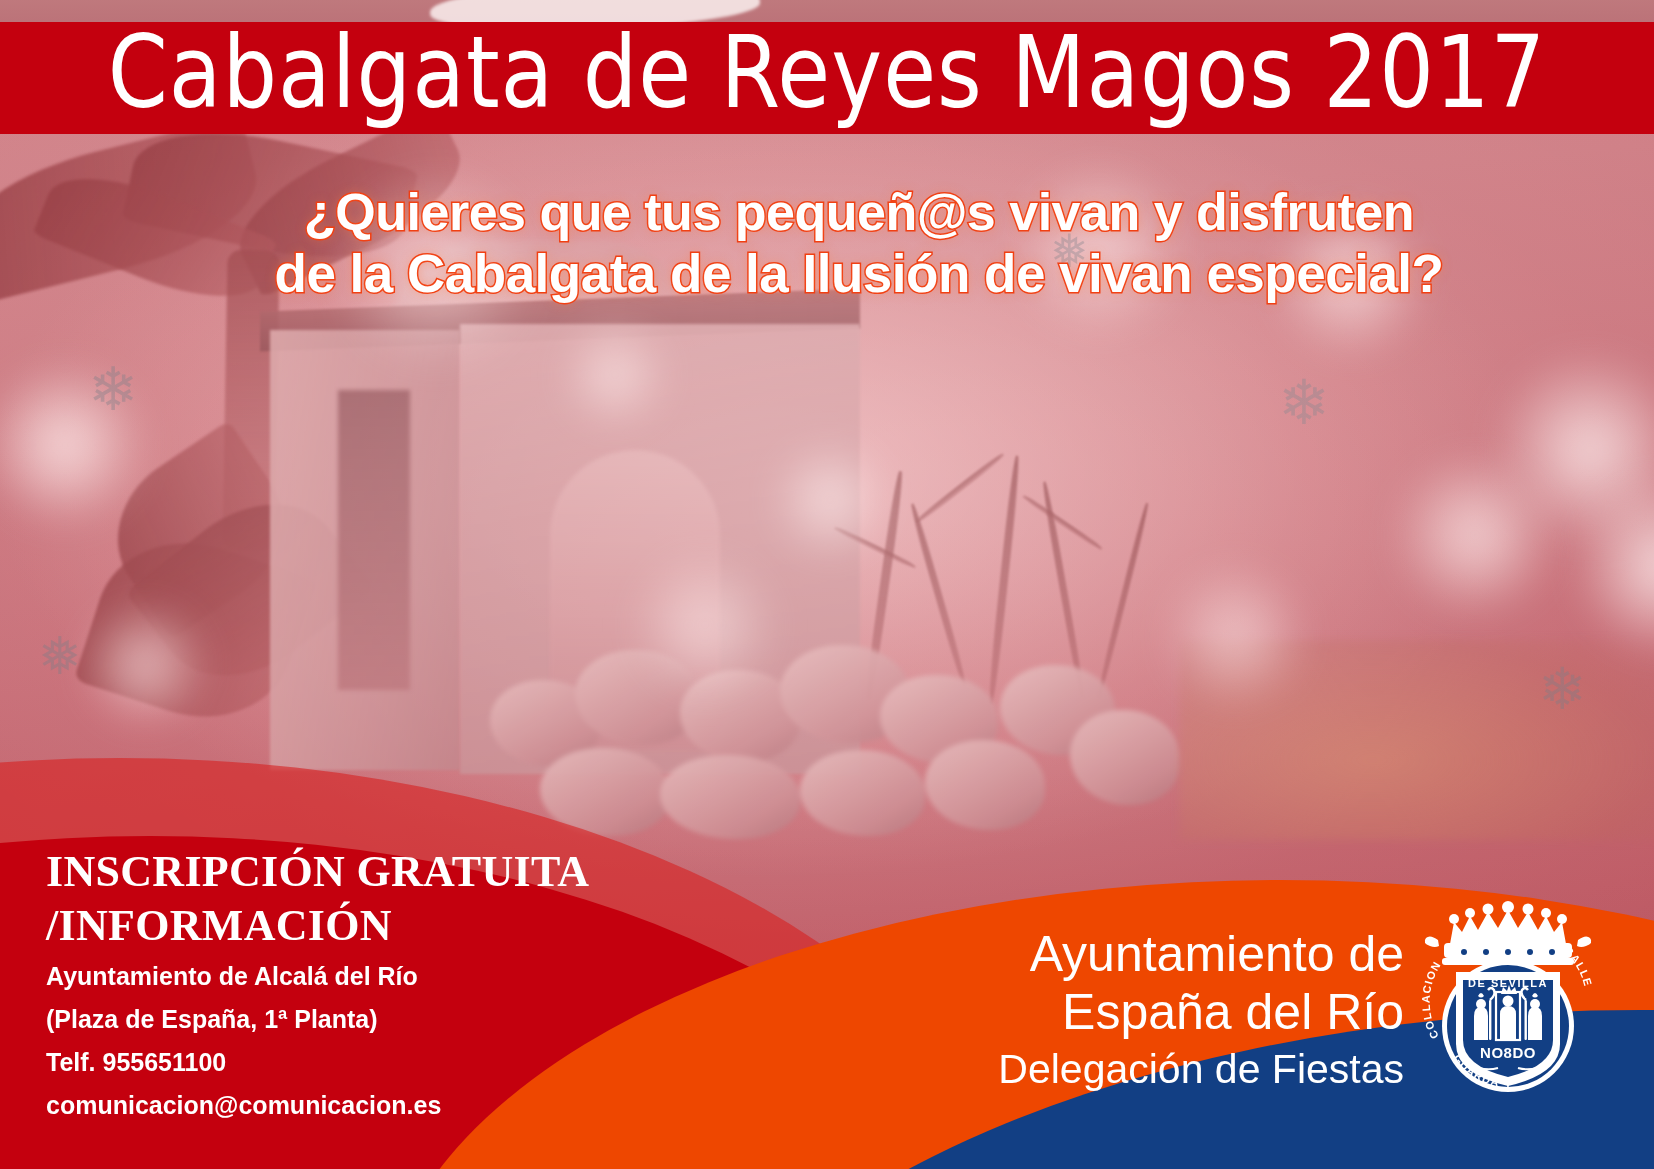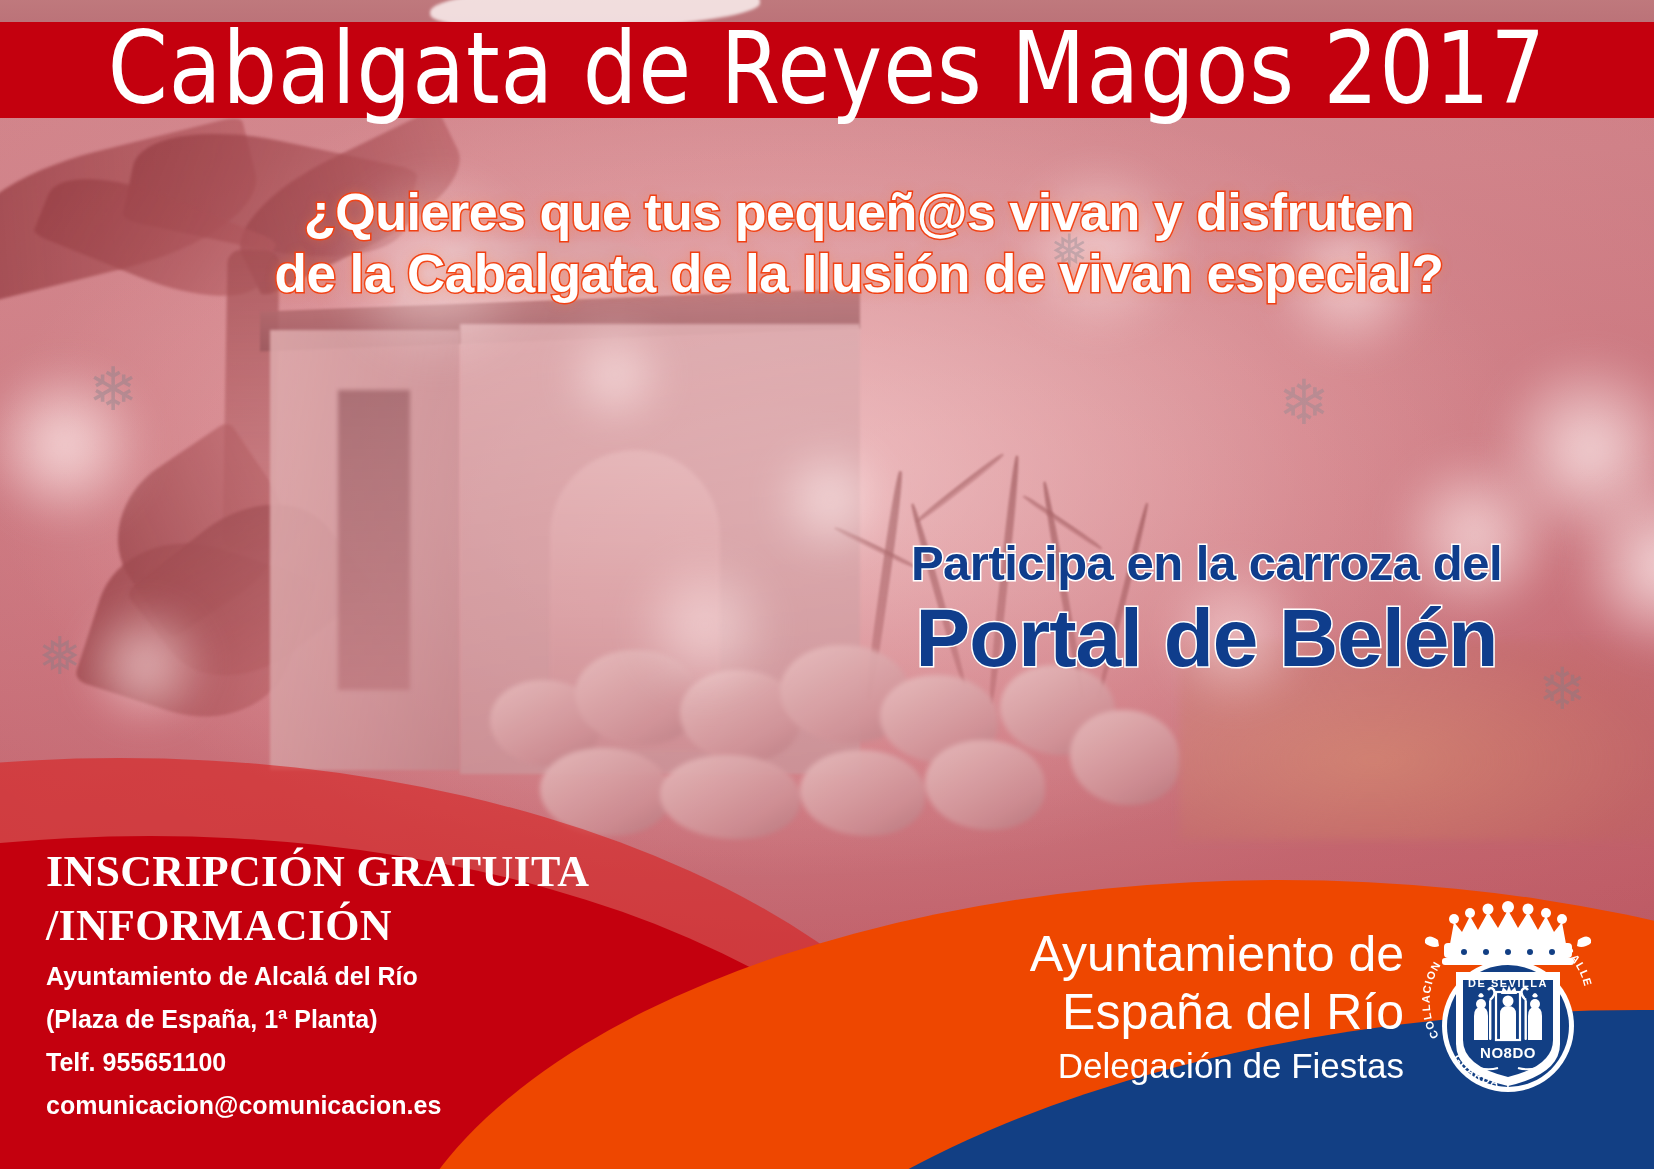--- a/index.html
+++ b/index.html
@@ -124,23 +124,23 @@
   .topstrip .ribbon {
     position:absolute; left:430px; top:-16px; width:330px; height:44px;
     background: rgba(255,250,248,.78);
     border-radius: 50% 50% 44% 44%;
     filter: blur(1.5px);
     transform: rotate(-2deg);
   }
 
   
   .title-banner {
-    position:absolute; left:0; top:22px; width:100%; height:96px;
+    position:absolute; left:0; top:22px; width:100%; height:112px;
     background: #c4000e;
-    display:flex; align-items:flex-end; justify-content:center;
+    display:flex; align-items:flex-start; justify-content:center;
     z-index: 5;
   }
   .title-banner h1 {
     margin:0;
     color:#fff;
     font-family: "DejaVu Sans", sans-serif;
     font-size: 86px;
     font-weight: 400;
     letter-spacing: 1px;
     white-space: nowrap;
@@ -223,21 +223,21 @@
 
   
   .org {
     position:absolute; right: 250px; top: 925px; z-index: 8;
     text-align:right; color:#fff;
     font-family: "Liberation Sans", sans-serif;
     font-weight: 300;
   }
   .org .o1 { font-size: 50px; line-height: 1.18; }
   .org .o2 { font-size: 50px; line-height: 1.14; }
-  .org .o3 { font-size: 35px; line-height: 1.3; margin-top:2px; }
+  .org .o3 { font-size: 41px; line-height: 1.3; margin-top:2px; }
 
   
   .crest {
     position:absolute; right: 46px; top: 888px; width: 200px; height: 212px;
     z-index: 9;
   }
   .crest svg { width:100%; height:100%; display:block; }
 </style>
 </head>
 <body>
@@ -325,24 +325,20 @@
 
   <div class="title-banner">
     <h1>Cabalgata de Reyes Magos 2017</h1>
   </div>
 
   <div class="subtitle">
     <div class="l1">¿Quieres que tus pequeñ@s vivan y disfruten</div>
     <div class="l2">de la Cabalgata de la Ilusión de vivan especial?</div>
   </div>
 
-  <div class="headline">
-    <div class="h-small">Participa en la carroza del</div>
-    <div class="h-big">Portal de Belén</div>
-  </div>
 
   <div class="info">
     <div class="big">INSCRIPCIÓN  GRATUITA</div>
     <div class="big">/INFORMACIÓN</div>
     <div class="small">Ayuntamiento de Alcalá del Río</div>
     <div class="small">(Plaza de España, 1ª Planta)</div>
     <div class="small">Telf. 955651100</div>
     <div class="small">comunicacion@comunicacion.es</div>
   </div>
 

